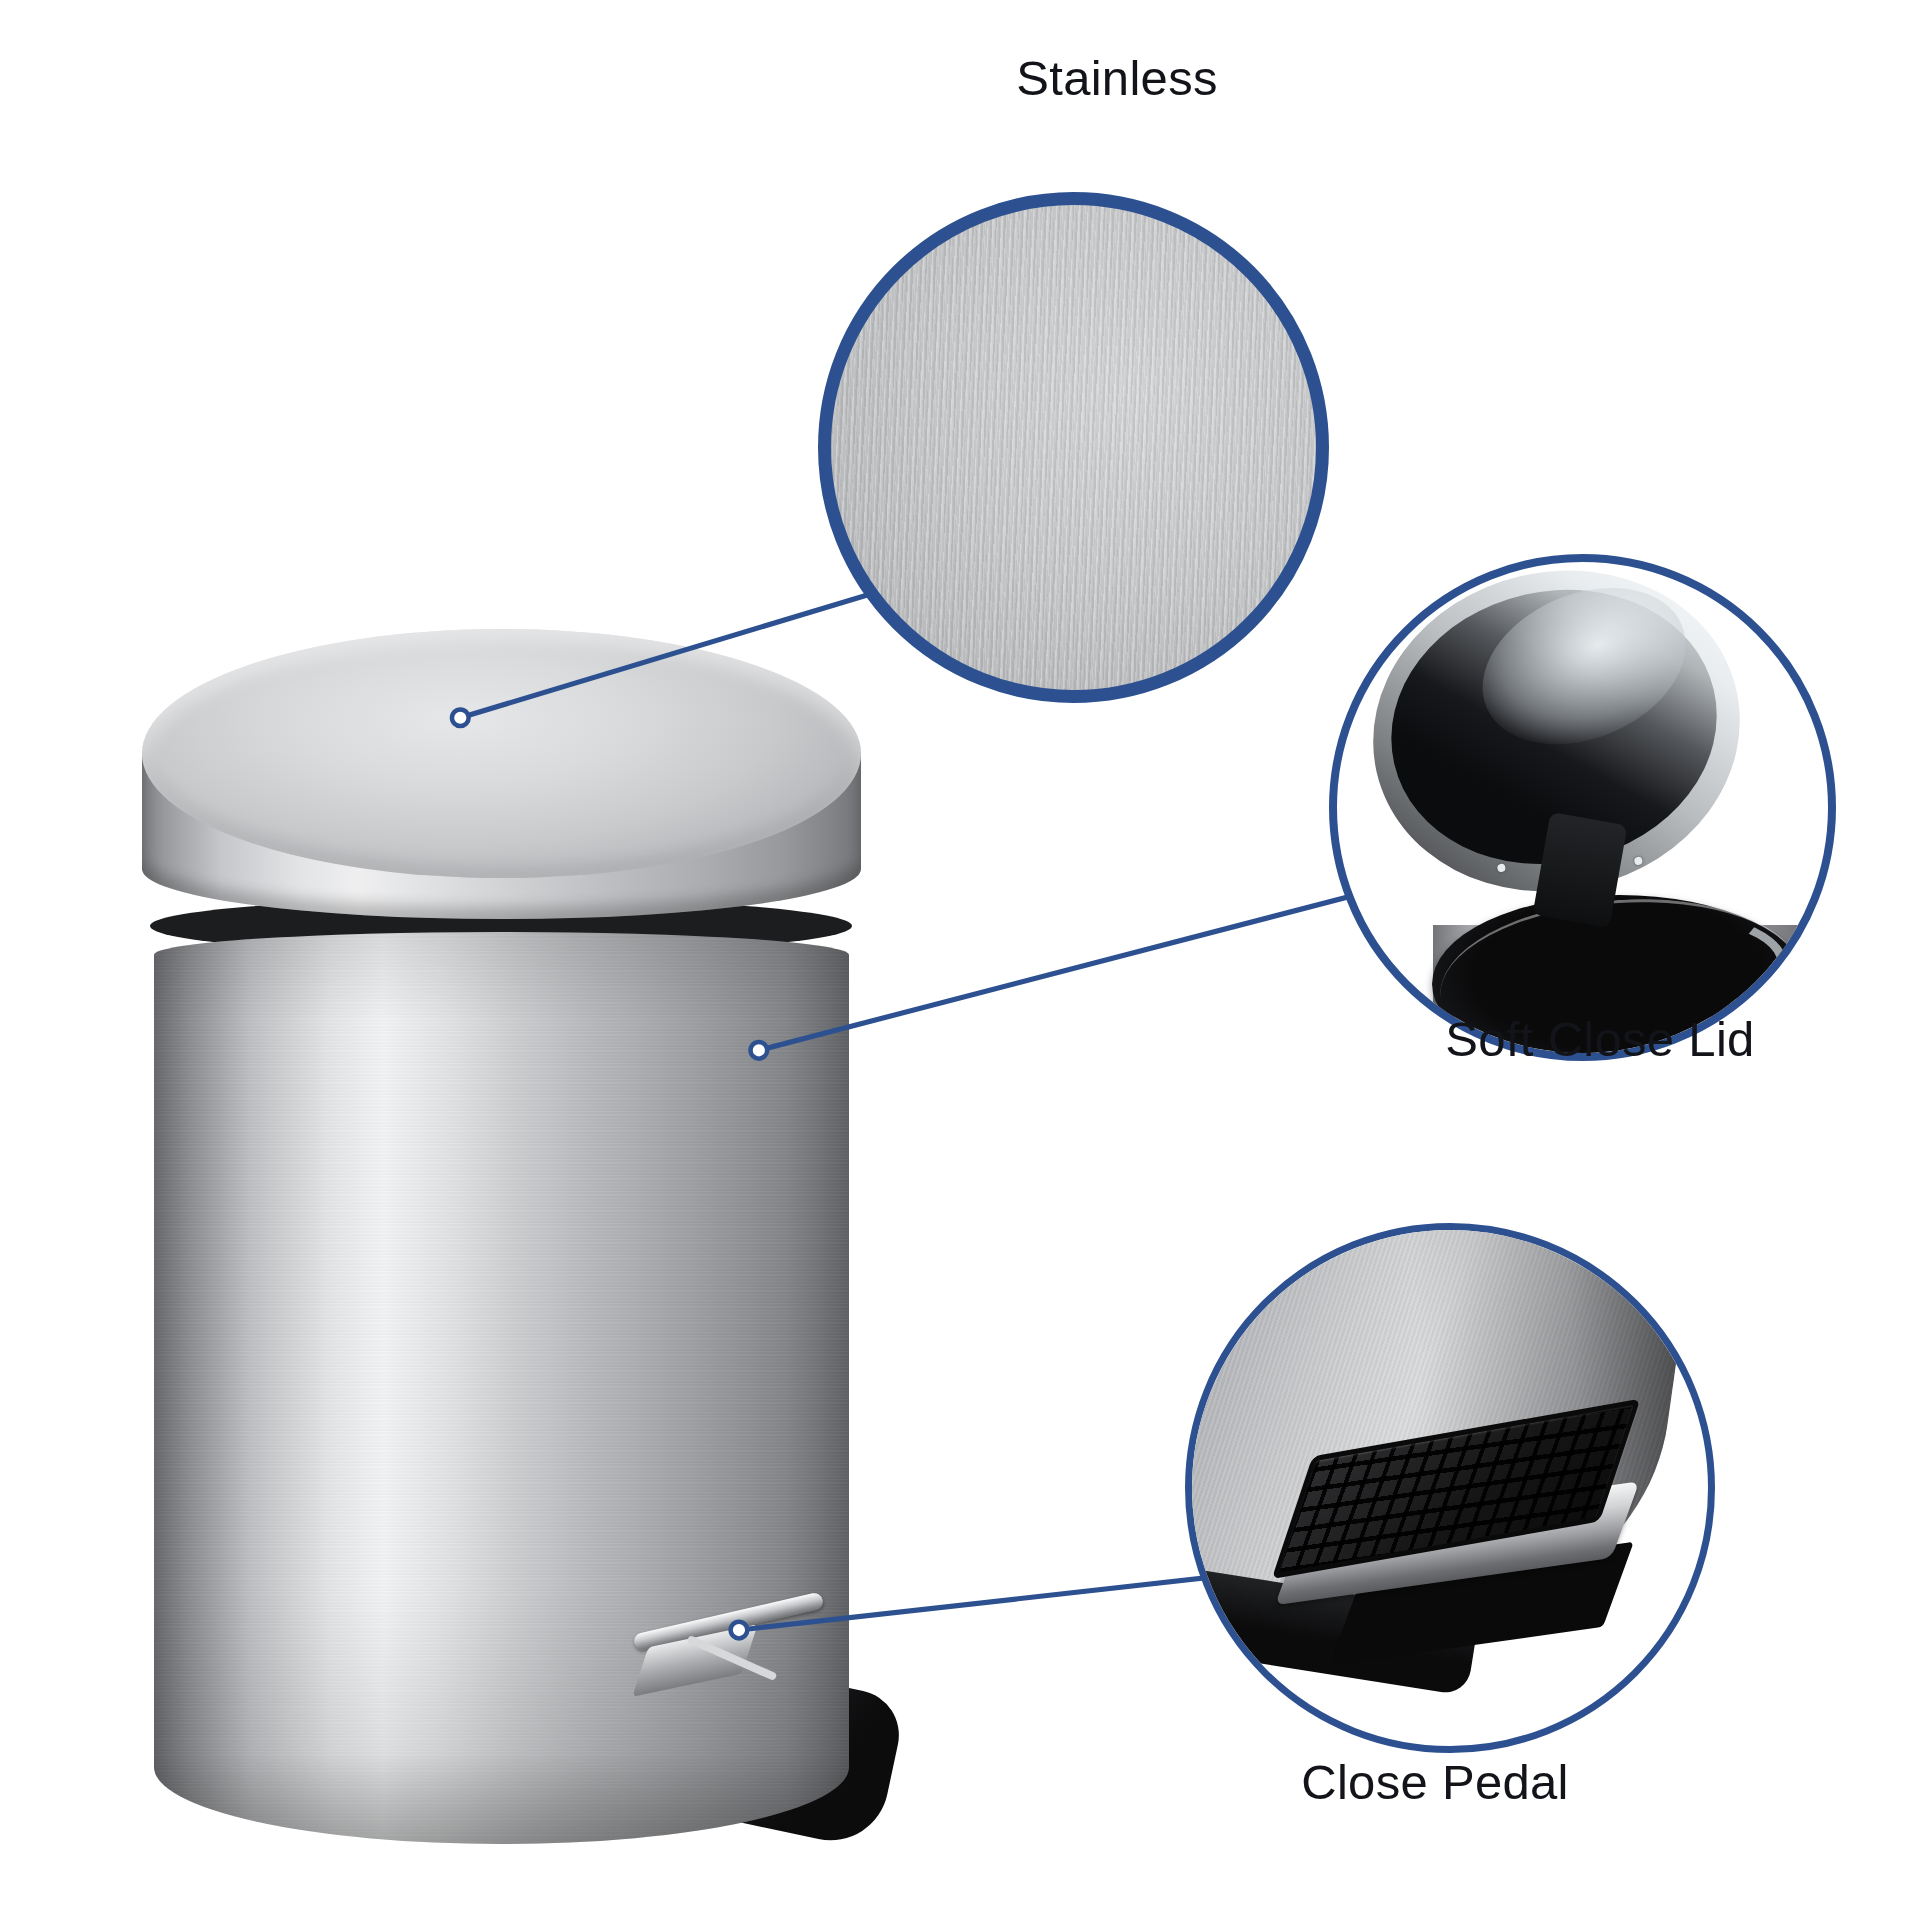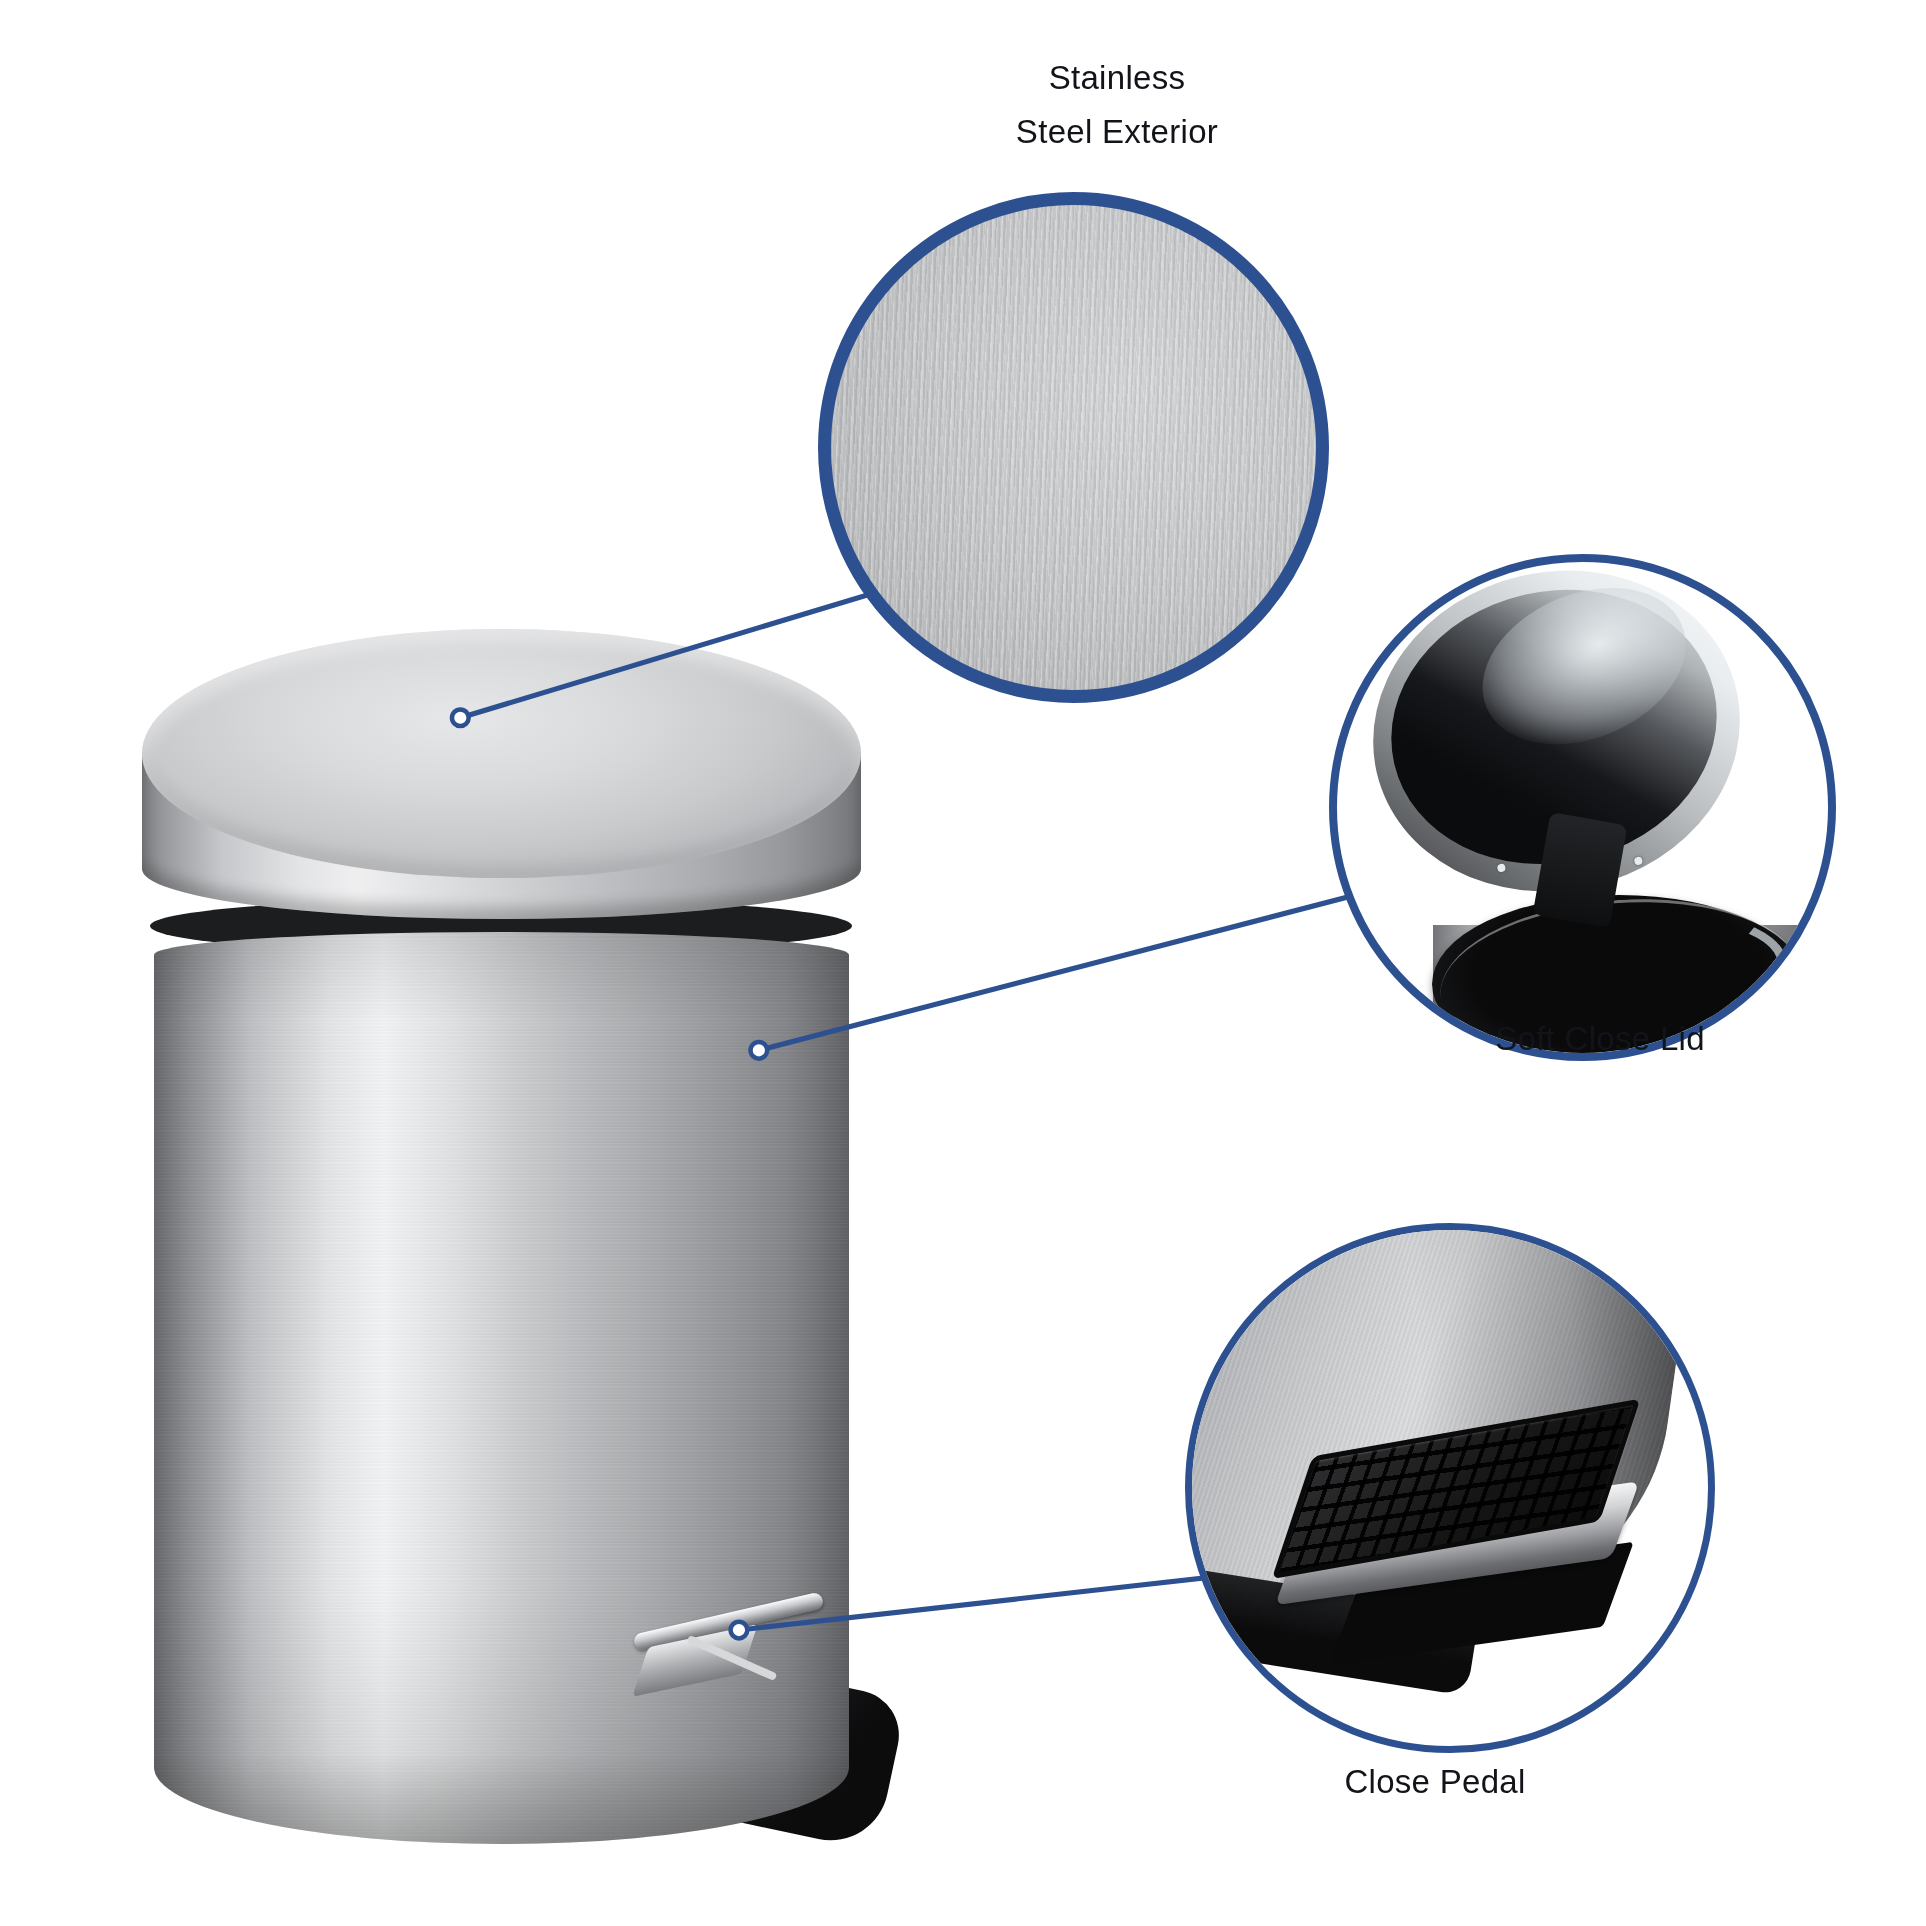--- a/index.html
+++ b/index.html
@@ -5,21 +5,21 @@
   html,body{margin:0;padding:0;background:#fff;}
   .canvas{
     position:relative;width:1926px;height:1926px;background:var(--background,#fff);
     overflow:hidden;font-family:"Liberation Sans", sans-serif;
   }
   .canvas *{position:absolute;box-sizing:border-box;}
 
   
   .label{
     transform:translateX(-50%);
-    text-align:center;font-size:33px;line-height:54px;
+    text-align:center;font-size:49px;line-height:54px;
     color:var(--ink,#121419);white-space:nowrap;letter-spacing:0.3px;
   }
   #label-exterior{left:1117px;top:51px;}
   #label-lid{left:1600px;top:1012px;}
   #label-pedal{left:1435px;top:1755px;}
   .label span{position:static;display:block;}
 
   
   .can-seam{left:150px;top:898px;width:702px;height:56px;border-radius:50%;
     background:#1c1d1f;}
@@ -161,21 +161,20 @@
     <div class="pc-base-sliver"></div>
     <div class="pc-pedal">
       <div class="pc-under"></div>
       <div class="pc-tray"></div>
       <div class="pc-pad"></div>
     </div>
   </div>
 
   <div class="label" id="label-exterior">
     <span>Stainless</span>
-    <span>Steel Exterior</span>
   </div>
   <div class="label" id="label-lid">
     <span>Soft Close Lid</span>
   </div>
   <div class="label" id="label-pedal">
     <span>Close Pedal</span>
   </div>
 
 </div>
 

